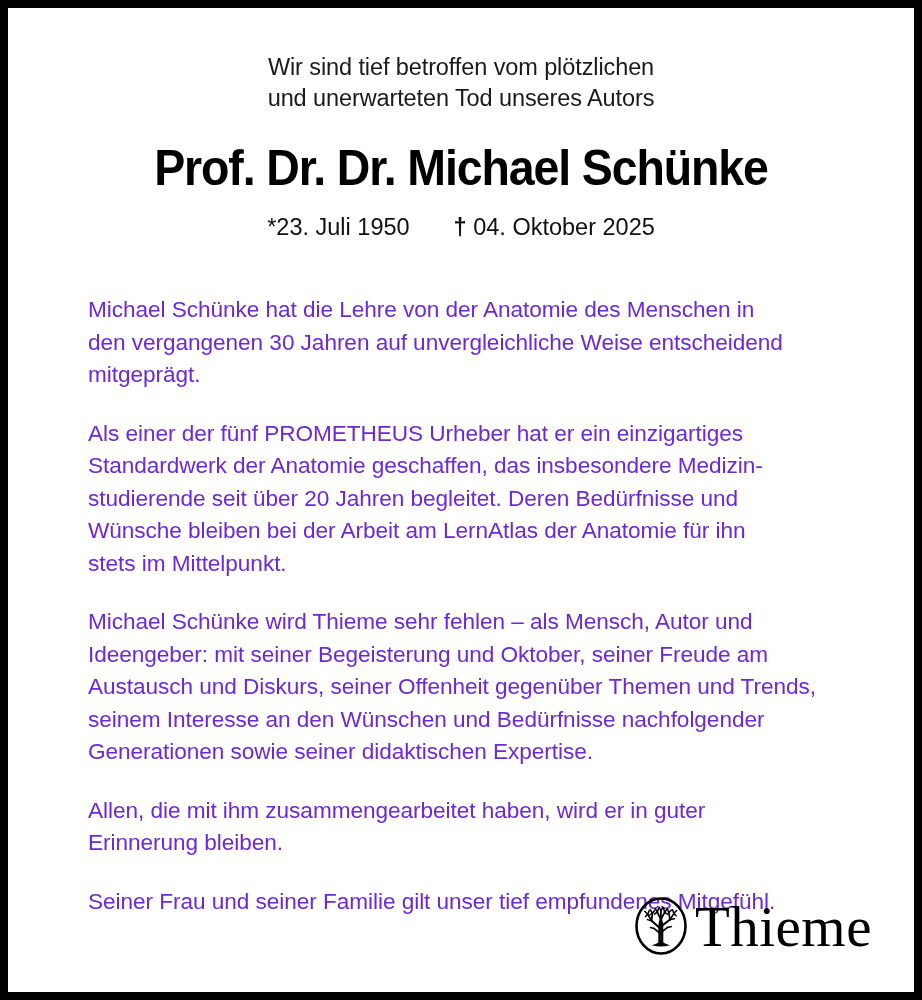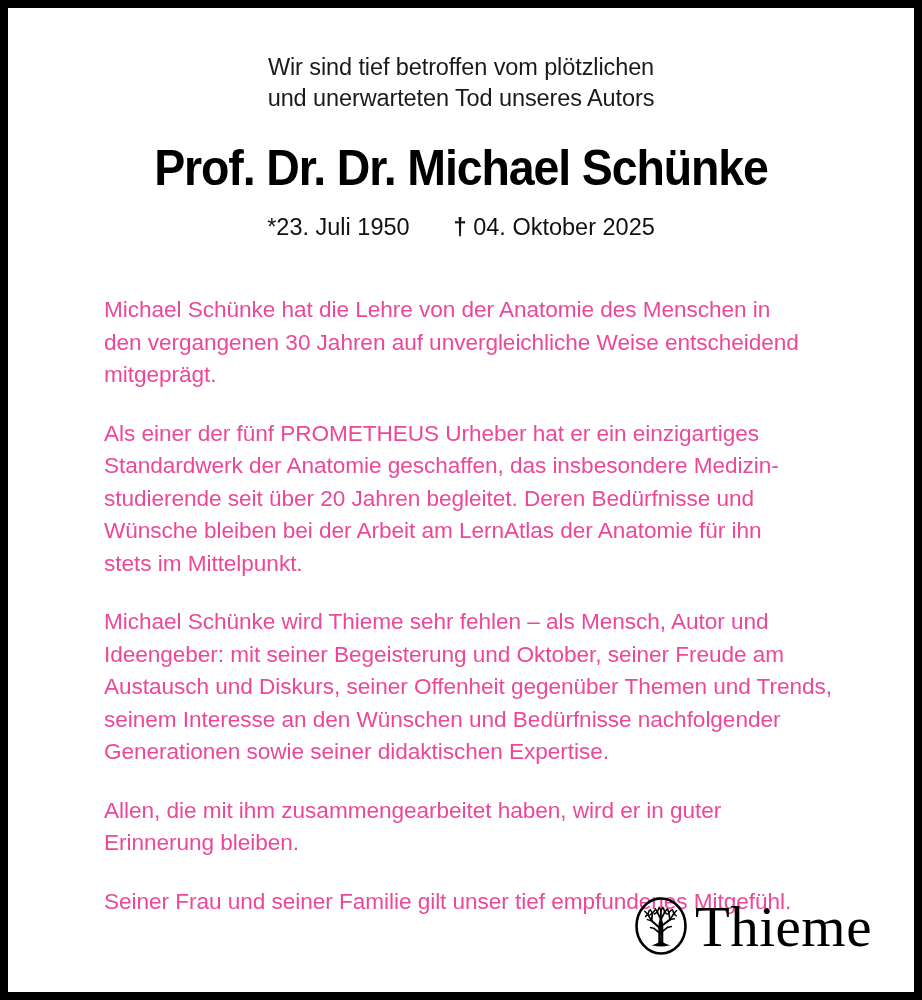--- a/index.html
+++ b/index.html
@@ -20,21 +20,21 @@
     font-family: "Liberation Sans", "DejaVu Sans", sans-serif;
     color: #111111;
   }
 
   .inner {
     position: absolute;
     left: 0;
     top: 0;
     right: 0;
     bottom: 0;
-    padding: 0 80px;
+    padding: 0 64px;
     box-sizing: border-box;
   }
 
   
   .header {
     text-align: center;
     padding-top: 44px;
   }
 
   .intro {
@@ -75,21 +75,21 @@
     margin-top: 52px;
     padding-left: 16px;
     padding-right: 10px;
     text-align: left;
   }
 
   .para {
     font-size: 22.6px;
     line-height: 32.5px;
     letter-spacing: -0.05px;
-    color: #ec4899;
+    color: #6d28d9;
     margin: 0 0 26px 0;
     max-width: 780px;
   }
 
   .para:last-child { margin-bottom: 0; }
 
   .para .line { display: block; white-space: nowrap; }
 
   
   .logo-area {

